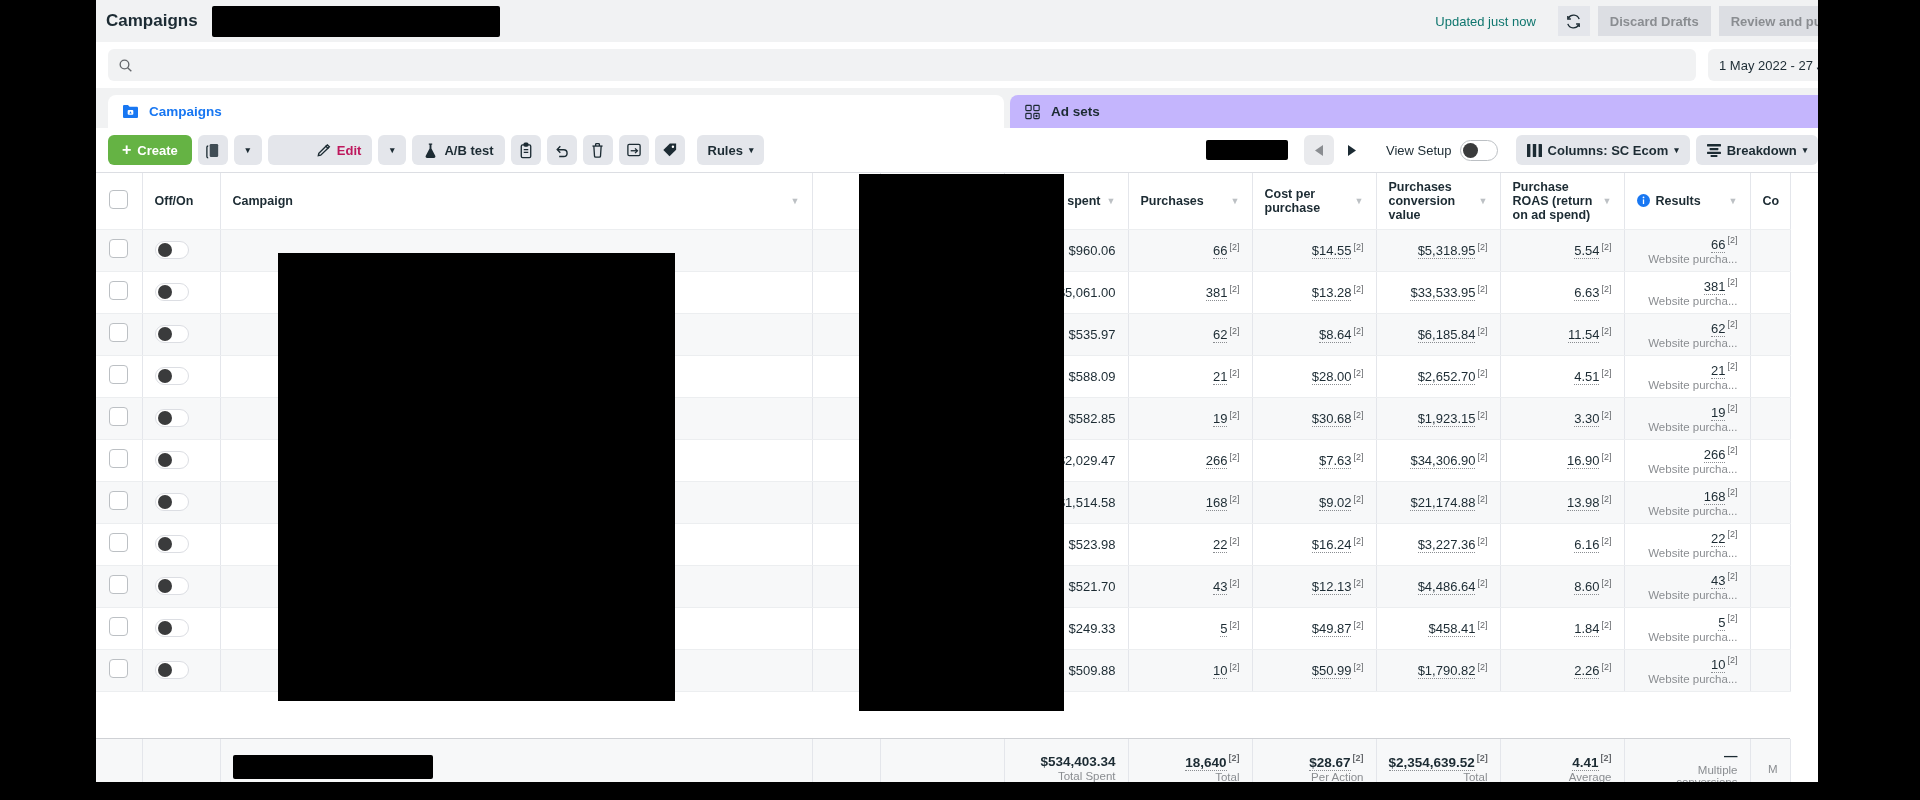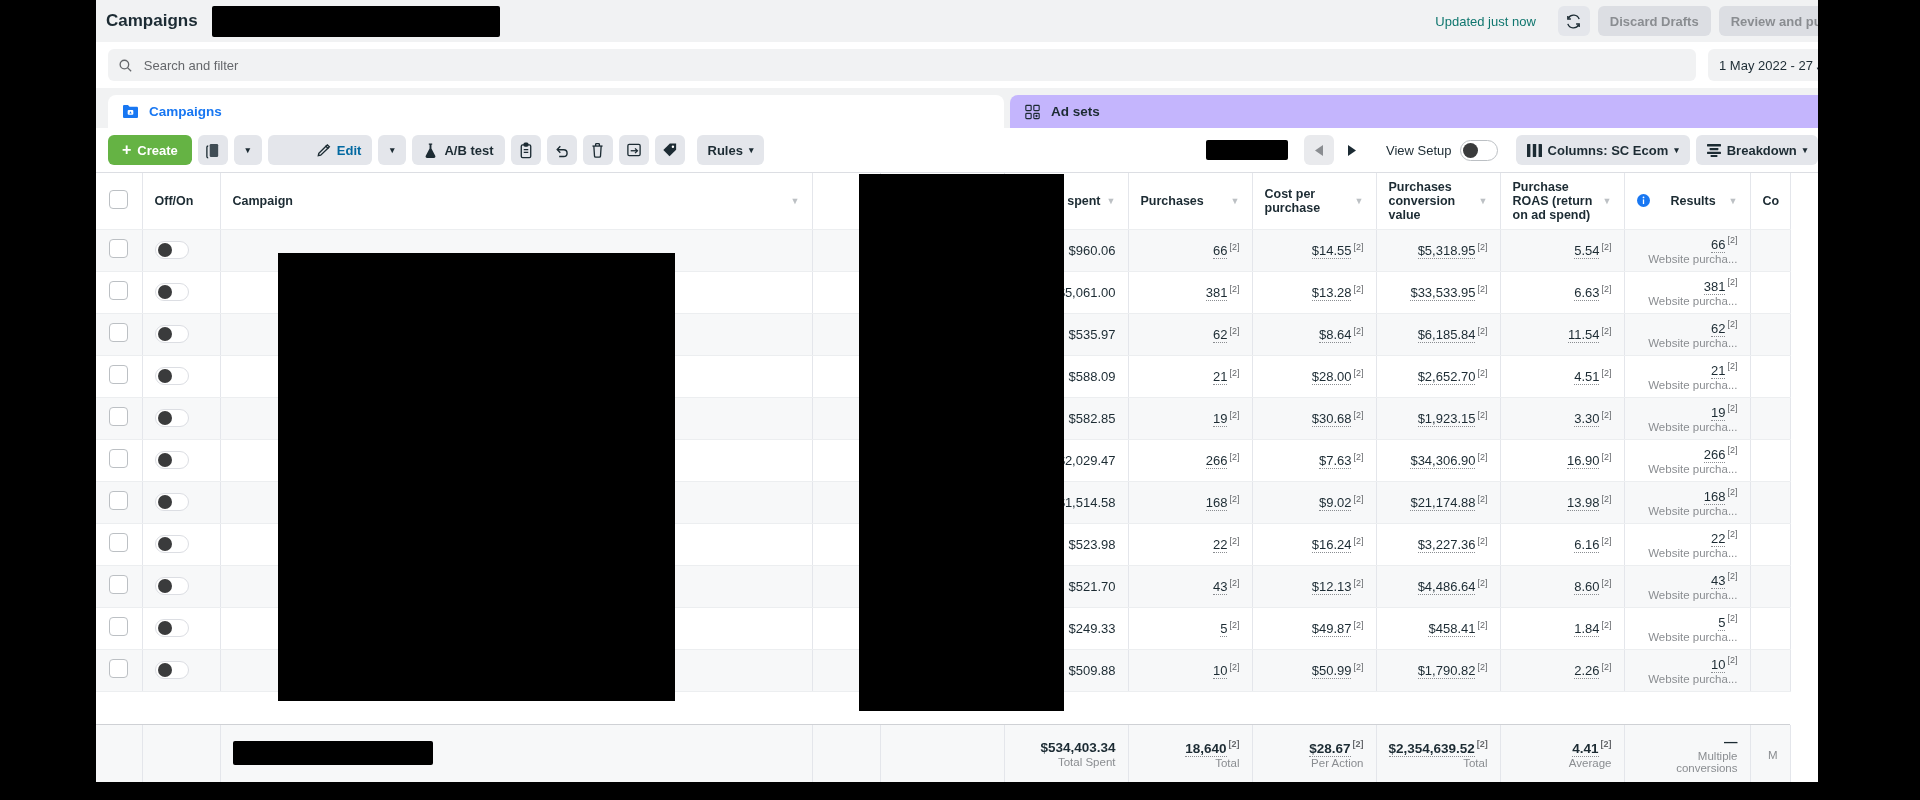--- a/index.html
+++ b/index.html
@@ -52,21 +52,21 @@
     height:42px; background:#f1f2f3;
     display:flex; align-items:center;
     padding:0 14px 0 10px;
     flex:none;
   }
   .page-title { font-size:17px; font-weight:bold; color:#1c2b33; margin-right:14px; }
   .redact { background:#000; }
   .topbar-spacer { flex:1; }
   .updated { font-size:13px; color:#0f766e; margin-right:14px; }
   .btn {
-    border:none; border-radius:6px;
+    border:none; border-radius:0;
     font-family:"Liberation Sans", sans-serif;
     font-size:13px; font-weight:bold;
     display:flex; align-items:center; justify-content:center;
     cursor:pointer; white-space:nowrap;
   }
   .btn-gray { background:#dcdee3; color:#8a8d91; height:30px; padding:0 12px; margin-left:8px; }
   .btn-icon-sq { background:#e4e6eb; width:32px; height:30px; margin-left:8px; }
   .btn-dots { background:#dcdee3; width:34px; height:30px; margin-left:8px; color:#1c2b33; font-size:15px; letter-spacing:1px; }
 
   
@@ -97,21 +97,21 @@
   .tab.active { background:#fff; color:#1877f2; }
 
   
   .toolbar { height:44px; background:#fff; display:flex; align-items:center; padding:0 14px 0 12px; gap:6px; flex:none; }
   .tbtn {
     height:30px; border-radius:6px; background:#e4e6eb; color:#1c2b33;
     display:flex; align-items:center; gap:6px; padding:0 11px;
     font-size:13px; font-weight:bold; cursor:pointer; white-space:nowrap;
   }
   .tbtn.primary { background:#65b344; color:#fff; padding:0 14px; }
-  .tbtn.disabled { color:#0369a1;padding-left:48px; }
+  .tbtn.disabled { color:#be185d;padding-left:48px; }
   .tbtn.sq { padding:0; width:30px; justify-content:center; }
   .tbtn.caret { padding:0; width:28px; justify-content:center; }
   .toolbar-spacer { flex:1; }
   .pager { display:flex; gap:2px; margin-left:10px; }
   .pg { width:30px; height:30px; border-radius:6px; background:#e9eaed; display:flex; align-items:center; justify-content:center; cursor:pointer; }
   .pg.plain { background:transparent; }
   .viewsetup { display:flex; align-items:center; gap:8px; margin:0 12px 0 14px; font-size:13px; color:#1c2b33; }
   .toggle { width:38px; height:21px; border-radius:11px; background:#fff; border:1px solid #bcc0c4; display:flex; align-items:center; padding:2px; }
   .knob { width:15px; height:15px; border-radius:50%; background:#3a3b3c; }
 
@@ -132,21 +132,21 @@
   tbody tr:nth-child(even) td { background:#fff; }
   td.num { text-align:right; }
   .lnk { border-bottom:1px dotted #8a8d91; }
   .sup { font-size:9px; color:#65676b; vertical-align:super; margin-left:2px; }
   .sub { display:block; font-size:11.5px; color:#8a8d91; text-align:right; margin-top:1px; }
   .chk { width:19px; height:19px; border:1px solid #bcc0c4; border-radius:4px; background:#fff; display:inline-block; }
   .sw { width:34px; height:18px; border-radius:10px; border:1px solid #dcdee3; background:#fff; display:flex; align-items:center; padding:2px; }
   .sw .k { width:14px; height:14px; border-radius:50%; background:#3a3b3c; }
 
   
-  .totals { position:absolute; left:0; bottom:18px; width:1694px; background:#fff; border-top:1px solid #cfd1d5; height:58px; }
+  .totals { position:absolute; left:0; bottom:18px; width:1694px; background:#fff; border-top:1px solid #cfd1d5; height:44px; }
   .totals table { width:1694px; }
   .totals td { height:58px; border-bottom:none; vertical-align:middle; font-size:13.5px; font-weight:bold; }
   .totals td .sub { font-weight:normal; }
 
   
   .hscroll { position:absolute; left:0; bottom:0; width:100%; height:18px; background:#fff; border-top:1px solid #eceef0; }
   .hthumb { position:absolute; left:60px; top:5px; height:7px; width:560px; background:#bcc0c4; border-radius:4px; }
   .vthumb { position:absolute; right:3px; top:300px; width:6px; height:62px; background:#bcc0c4; border-radius:4px; }
 
   
@@ -303,21 +303,20 @@
       <button class="btn btn-gray">Review and publish</button>
       <button class="btn btn-dots">•••</button>
     </div>
 
     <div class="searchrow">
       <div class="searchbox">
         <svg width="15" height="15" viewBox="0 0 18 18" fill="none" stroke="#65676b" stroke-width="1.6">
           <circle cx="7.8" cy="7.8" r="5.2"></circle>
             <path d="M11.6 11.6 16 16"></path>
         </svg>
-        <input type="text" placeholder="Search and filter" style="">
       </div>
       <div class="daterange">
         <span>1 May 2022 - 27 Jun 2023</span>
         <span style="font-size:9px;color:#1c2b33;">▼</span>
       </div>
     </div>
 
     <div class="tabsrow">
       <div class="tab active">
         <svg width="17" height="15" viewBox="0 0 18 16">
@@ -513,21 +512,21 @@
                 </div>
             </th>
             <th class="num">
               <div class="hdr">
                   <span>Purchase ROAS (return on ad spend)</span>
                   <span class="caret-s">▼</span>
                 </div>
             </th>
             <th class="num">
               <div class="hdr" style="gap:4px;">
-                <span style="display:flex;align-items:center;gap:21px;">
+                <span style="display:flex;align-items:center;gap:6px;">
                   <svg width="13" height="13" viewBox="0 0 14 14">
                     <circle cx="7" cy="7" r="7" fill="#1877f2"></circle>
                       <rect x="6.3" y="5.8" width="1.4" height="5" fill="#fff"></rect>
                       <circle cx="7" cy="3.7" r="0.95" fill="#fff"></circle>
                   </svg>
                   <span>Results</span>
                 </span>
                 <span class="caret-s">▼</span>
               </div>
             </th>

